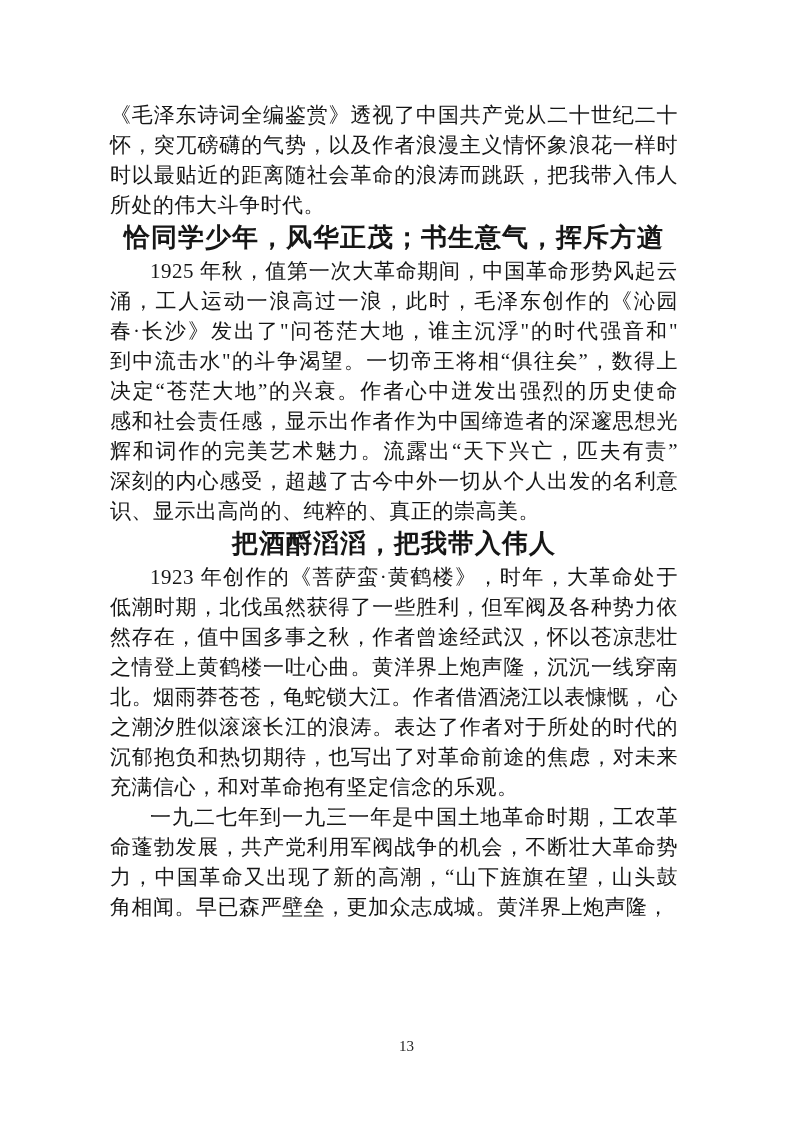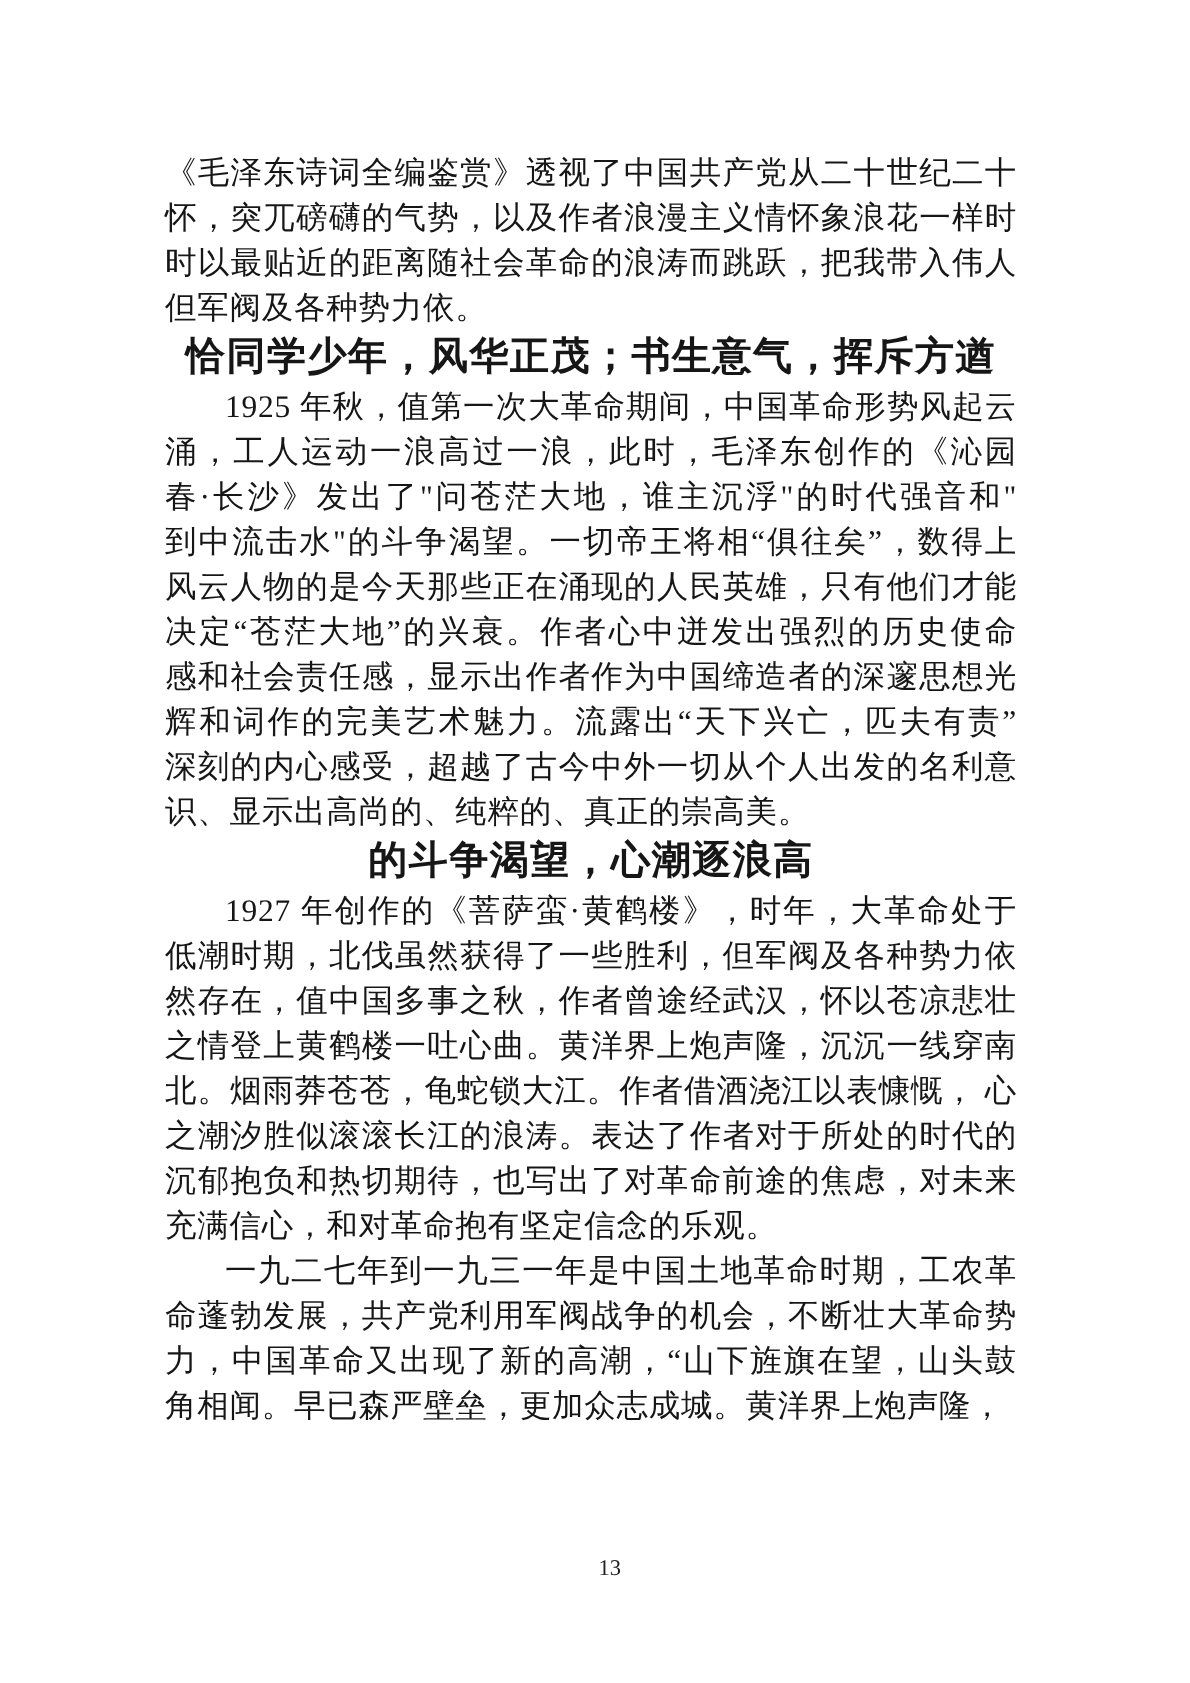--- a/index.html
+++ b/index.html
@@ -66,38 +66,37 @@
 </style>
 </head>
 <body>
 
 <div class="page">
   <div class="content" id="content">
       <div class="paragraph">
         <div class="line">《毛泽东诗词全编鉴赏》透视了中国共产党从二十世纪二十</div>
         <div class="line">怀，突兀磅礴的气势，以及作者浪漫主义情怀象浪花一样时</div>
         <div class="line">时以最贴近的距离随社会革命的浪涛而跳跃，把我带入伟人</div>
-        <div class="line last">但军阀及各种势力依。</div>
+        <div class="line last">所处的伟大斗争时代。</div>
       </div>
       <div class="heading">恰同学少年，风华正茂；书生意气，挥斥方遒</div>
       <div class="paragraph">
         <div class="line indent">1925 年秋，值第一次大革命期间，中国革命形势风起云</div>
         <div class="line">涌，工人运动一浪高过一浪，此时，毛泽东创作的《沁园</div>
         <div class="line">春·长沙》发出了"问苍茫大地，谁主沉浮"的时代强音和"</div>
         <div class="line">到中流击水"的斗争渴望。一切帝王将相“俱往矣”，数得上</div>
-        <div class="line">风云人物的是今天那些正在涌现的人民英雄，只有他们才能</div>
         <div class="line">决定“苍茫大地”的兴衰。作者心中迸发出强烈的历史使命</div>
         <div class="line">感和社会责任感，显示出作者作为中国缔造者的深邃思想光</div>
         <div class="line">辉和词作的完美艺术魅力。流露出“天下兴亡，匹夫有责”</div>
         <div class="line">深刻的内心感受，超越了古今中外一切从个人出发的名利意</div>
         <div class="line last">识、显示出高尚的、纯粹的、真正的崇高美。</div>
       </div>
-      <div class="heading">的斗争渴望，心潮逐浪高</div>
+      <div class="heading">把酒酹滔滔，把我带入伟人</div>
       <div class="paragraph">
-        <div class="line indent">1927 年创作的《菩萨蛮·黄鹤楼》，时年，大革命处于</div>
+        <div class="line indent">1923 年创作的《菩萨蛮·黄鹤楼》，时年，大革命处于</div>
         <div class="line">低潮时期，北伐虽然获得了一些胜利，但军阀及各种势力依</div>
         <div class="line">然存在，值中国多事之秋，作者曾途经武汉，怀以苍凉悲壮</div>
         <div class="line">之情登上黄鹤楼一吐心曲。黄洋界上炮声隆，沉沉一线穿南</div>
         <div class="line">北。烟雨莽苍苍，龟蛇锁大江。作者借酒浇江以表慷慨， 心</div>
         <div class="line">之潮汐胜似滚滚长江的浪涛。表达了作者对于所处的时代的</div>
         <div class="line">沉郁抱负和热切期待，也写出了对革命前途的焦虑，对未来</div>
         <div class="line last">充满信心，和对革命抱有坚定信念的乐观。</div>
       </div>
       <div class="paragraph">
         <div class="line indent">一九二七年到一九三一年是中国土地革命时期，工农革</div>

